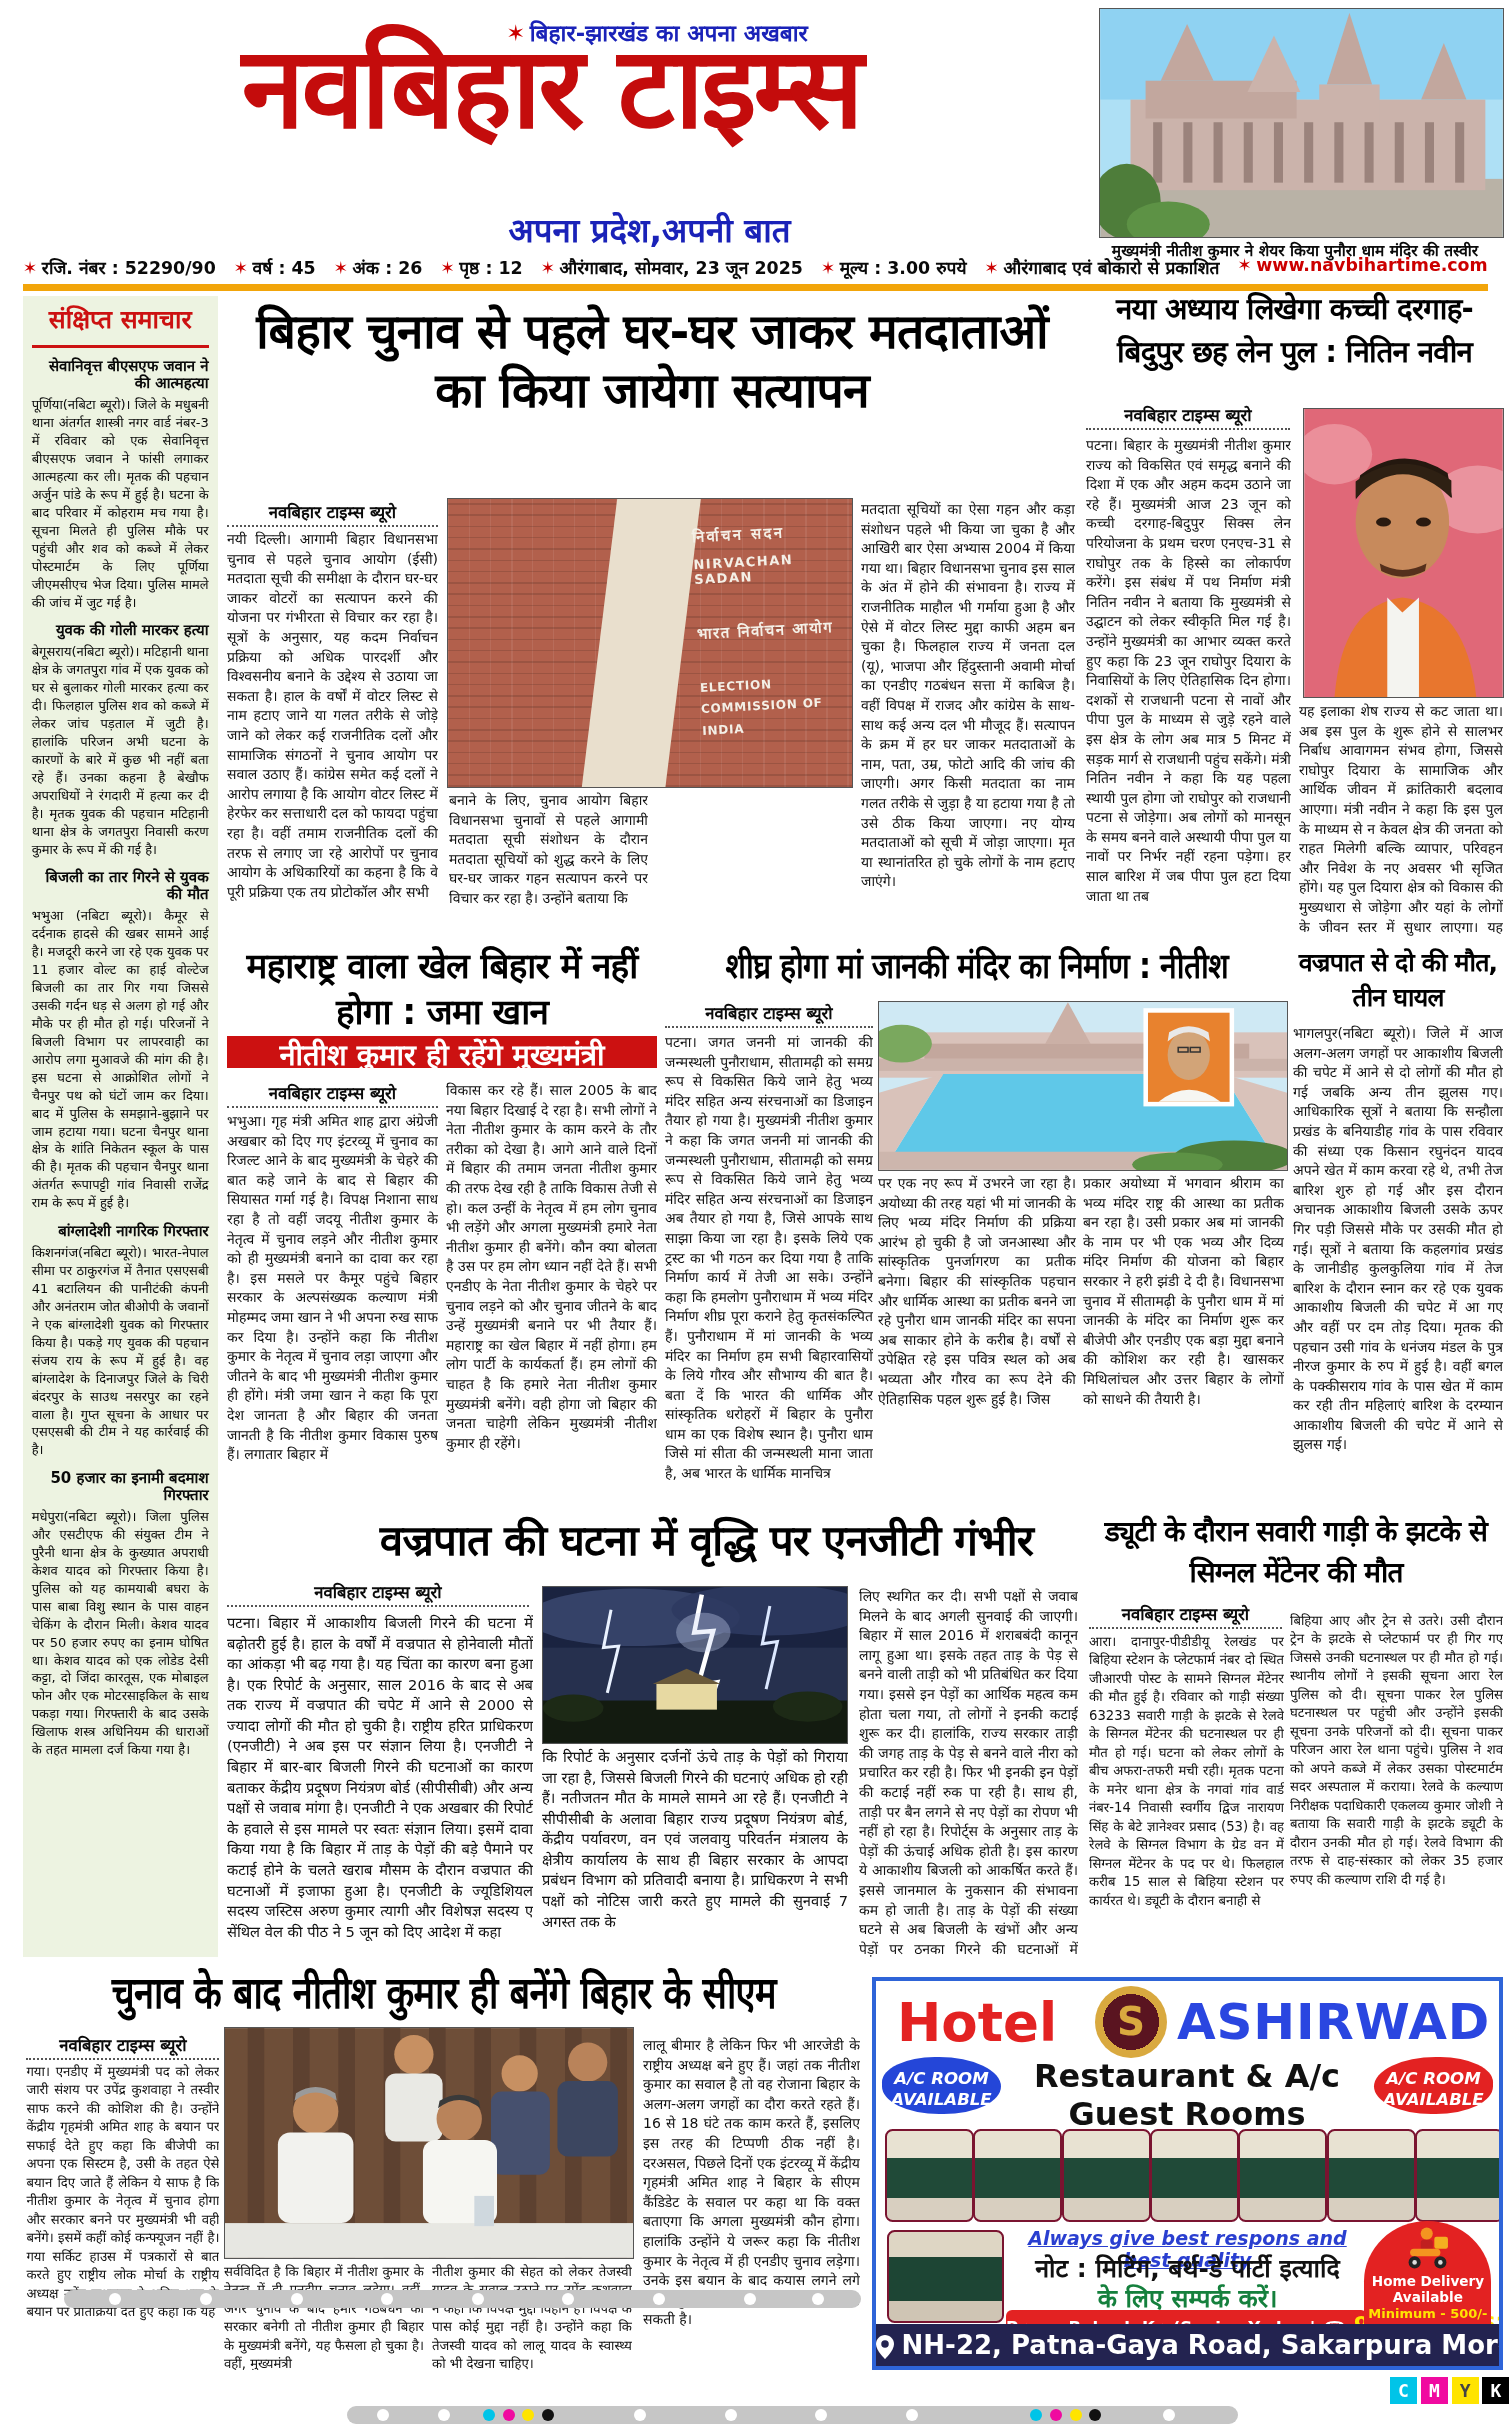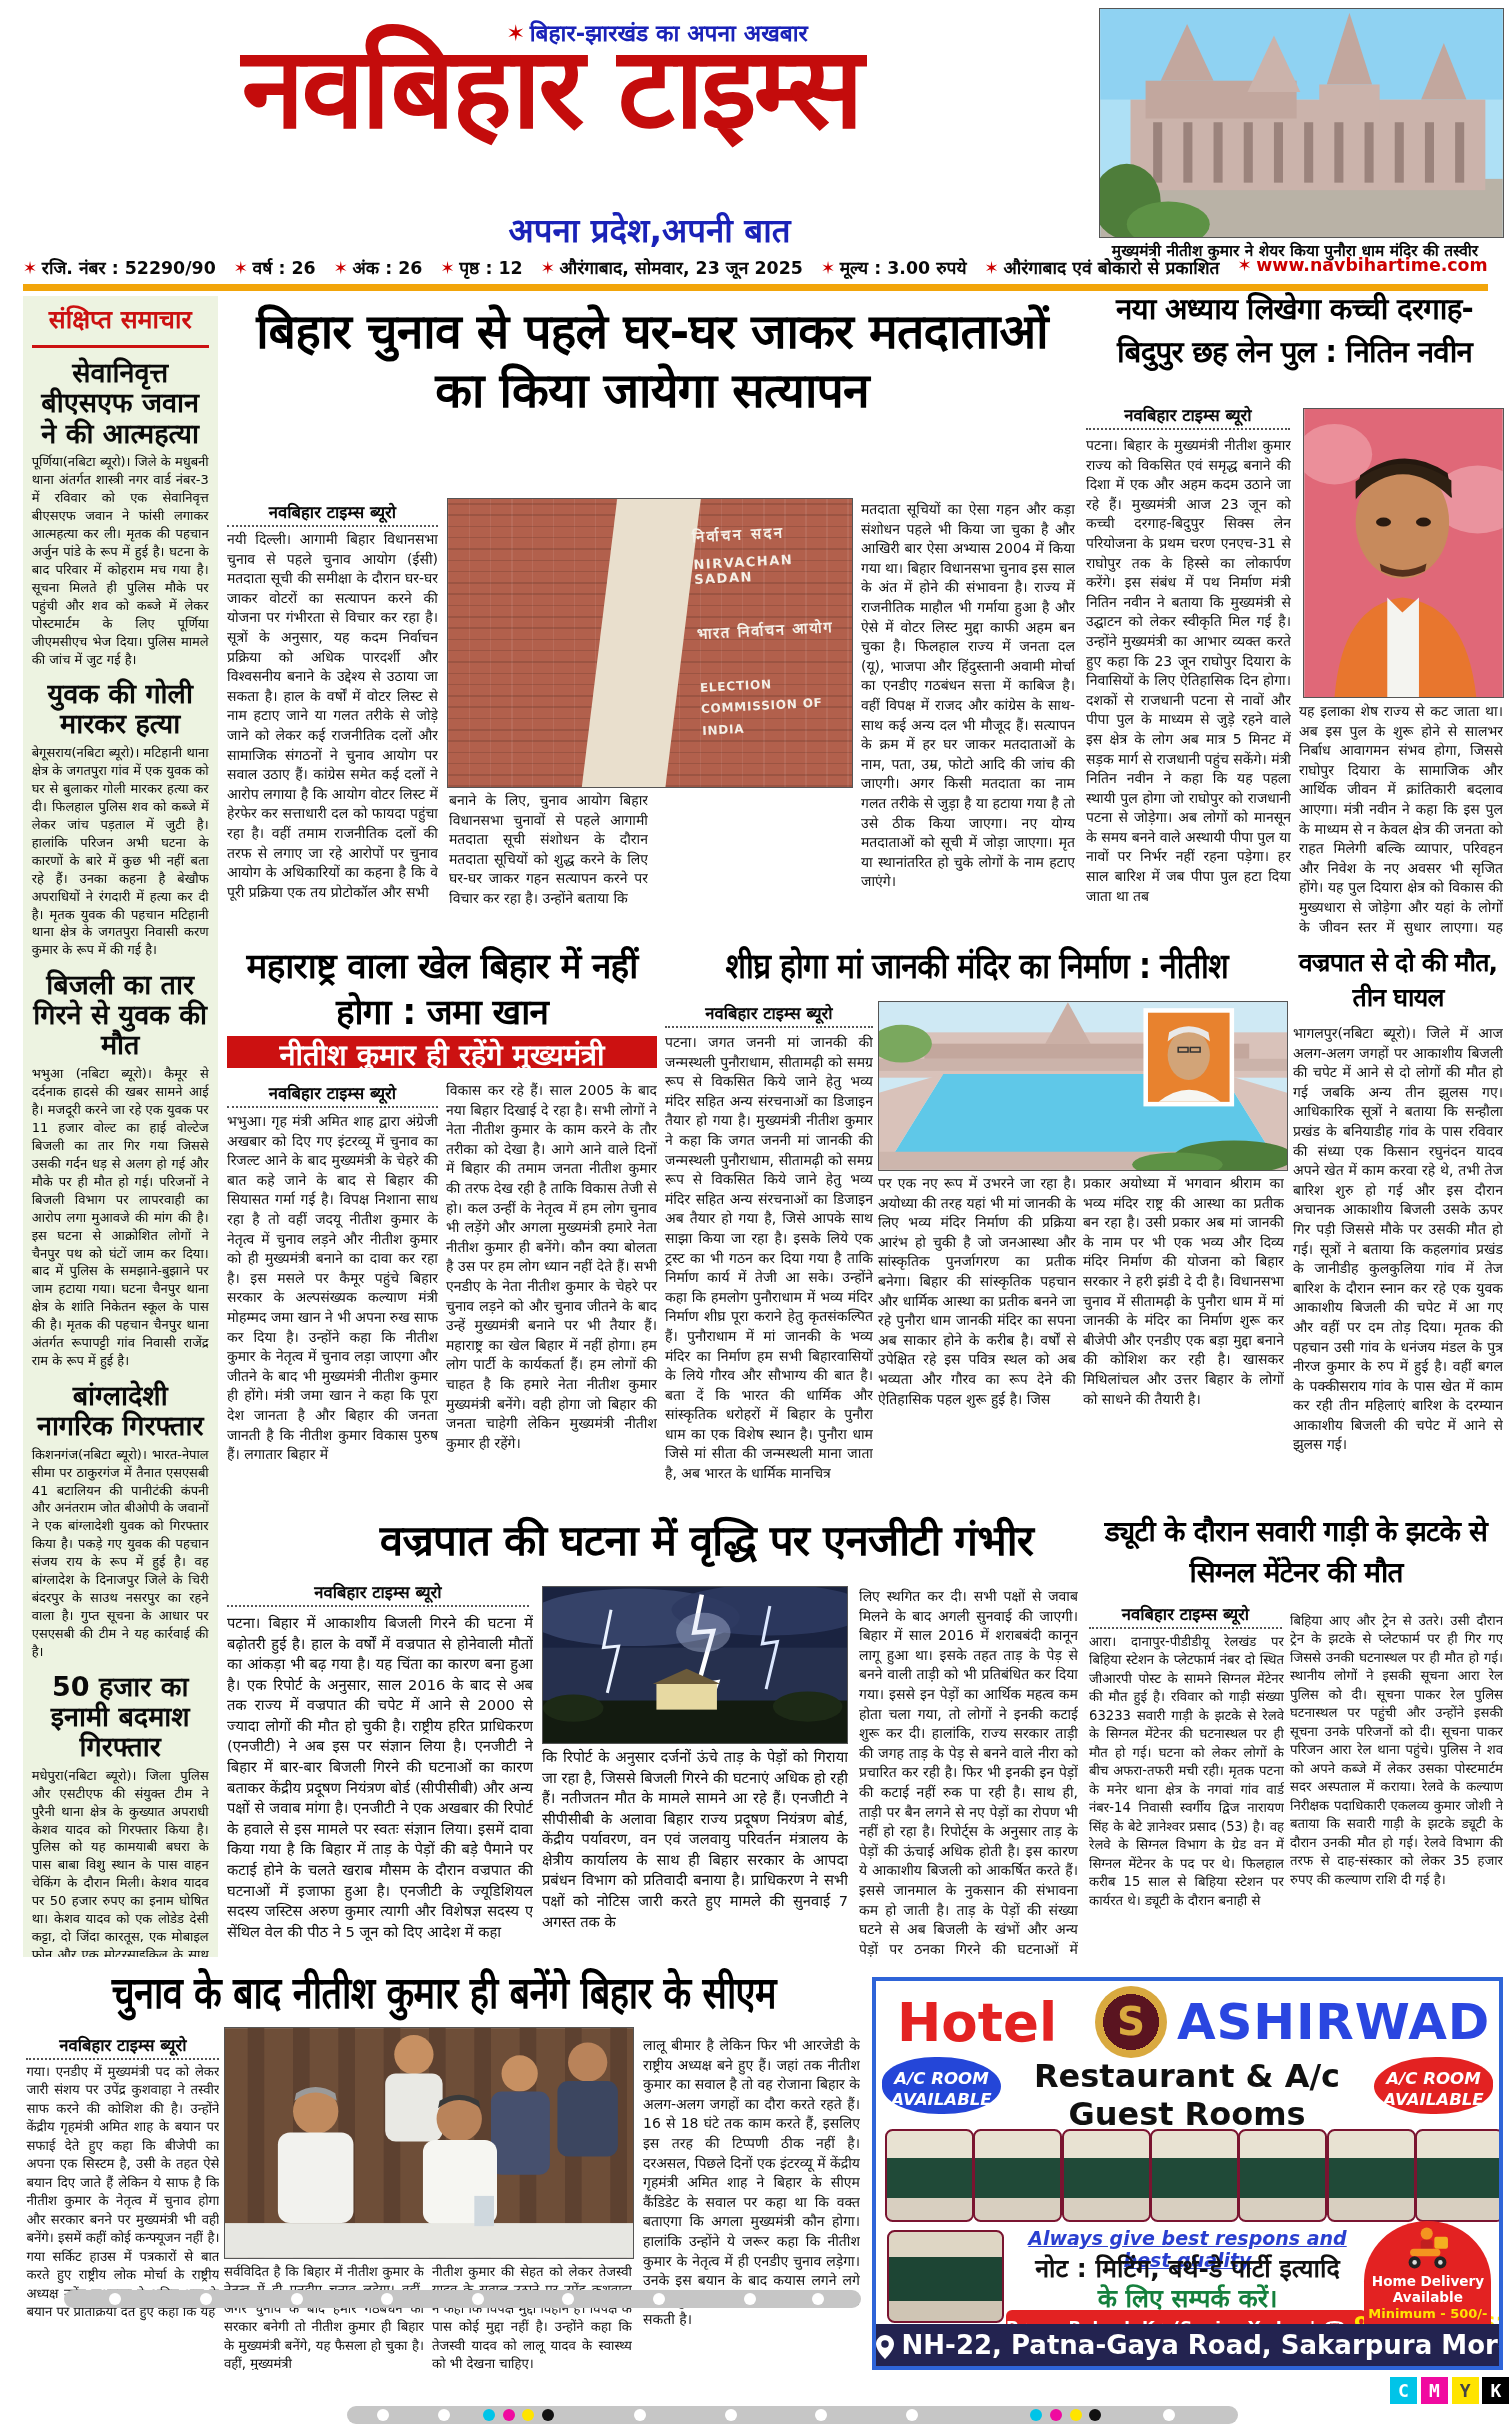--- a/index.html
+++ b/index.html
@@ -20,21 +20,21 @@
             color:#1a22b8;font-weight:900;font-size:33px}
   .info-row{position:absolute;left:22.7px;top:255px;width:1465px;display:flex;
             justify-content:space-between;font-weight:700;font-size:17.4px;white-space:nowrap}
   .star{color:#cc0000;margin-right:4.5px;font-weight:900}
   .divider{position:absolute;left:22.7px;top:284px;width:1465px;height:6.8px;background:#f2a50a}
   
   #briefs{position:absolute;left:22.7px;top:296px;width:195px;height:1661px;
           background:#edf3e1;padding:4.5px 9px;box-sizing:border-box;overflow:hidden}
   #briefs .bhead{color:#cc1111;font-weight:900;font-size:25px;text-align:center;
                  border-bottom:3.8px solid #cc1111;padding-bottom:10px;margin-bottom:6px}
-  .btitle{font-weight:900;font-size:27px;line-height:1.12;margin:10.6px 0 4.5px;text-align:center}
+  .btitle{font-weight:900;font-size:15px;line-height:1.12;margin:10.6px 0 4.5px;text-align:right}
   .bbody{font-size:13px;line-height:1.38;text-align:justify}
   .redband{position:absolute;background:#cc1111;color:#fff;font-weight:900;
            text-align:center;overflow:hidden}
   
   #ad{position:absolute;left:872px;top:1977px;width:631px;height:393px;
       border:4.5px solid #2e64d8;background:#fff;box-sizing:border-box;overflow:hidden}
   .adthumb{position:absolute;top:148px;width:85px;height:89px;border:2.3px solid #7a1430;border-radius:7.6px;
            background:linear-gradient(180deg,#e8e2d2 0 30%,#204a38 30% 75%,#d8cfc0 75% 100%)}
   .regbar{position:absolute;height:18px;background:#c6c6c6;border-radius:9px}
   .dot{position:absolute;top:3px;width:12px;height:12px;border-radius:50%;background:#fff}
@@ -78,21 +78,21 @@
         <rect x="470" y="150" width="12" height="80"></rect>
       </g>
       <ellipse cx="35" cy="255" rx="45" ry="50" fill="#4e7d3a"></ellipse>
       <ellipse cx="90" cy="285" rx="55" ry="30" fill="#5d9245"></ellipse>
     </svg>
   </div>
   <div class="abs" style="left:1080px;top:239px;width:430px;text-align:center;font-weight:700;font-size:15.5px;">मुख्यमंत्री नीतीश कुमार ने शेयर किया पुनौरा धाम मंदिर की तस्वीर</div>
 
   <div class="info-row">
     <span><span class="star">✶</span><span>रजि. नंबर : 52290/90</span></span>
-    <span><span class="star">✶</span><span>वर्ष : 26</span></span>
+    <span><span class="star">✶</span><span>वर्ष : 45</span></span>
     <span><span class="star">✶</span><span>अंक : 26</span></span>
     <span><span class="star">✶</span><span>पृष्ठ : 12</span></span>
     <span><span class="star">✶</span><span>औरंगाबाद, सोमवार, 23 जून 2025</span></span>
     <span><span class="star">✶</span><span>मूल्य : 3.00 रुपये</span></span>
     <span><span class="star">✶</span><span>औरंगाबाद एवं बोकारो से प्रकाशित</span></span>
     <span style="color:#cc0000;"><span class="star">✶</span><span>www.navbihartime.com</span></span>
   </div>
   <div class="divider"></div>
 
   <div id="briefs">

